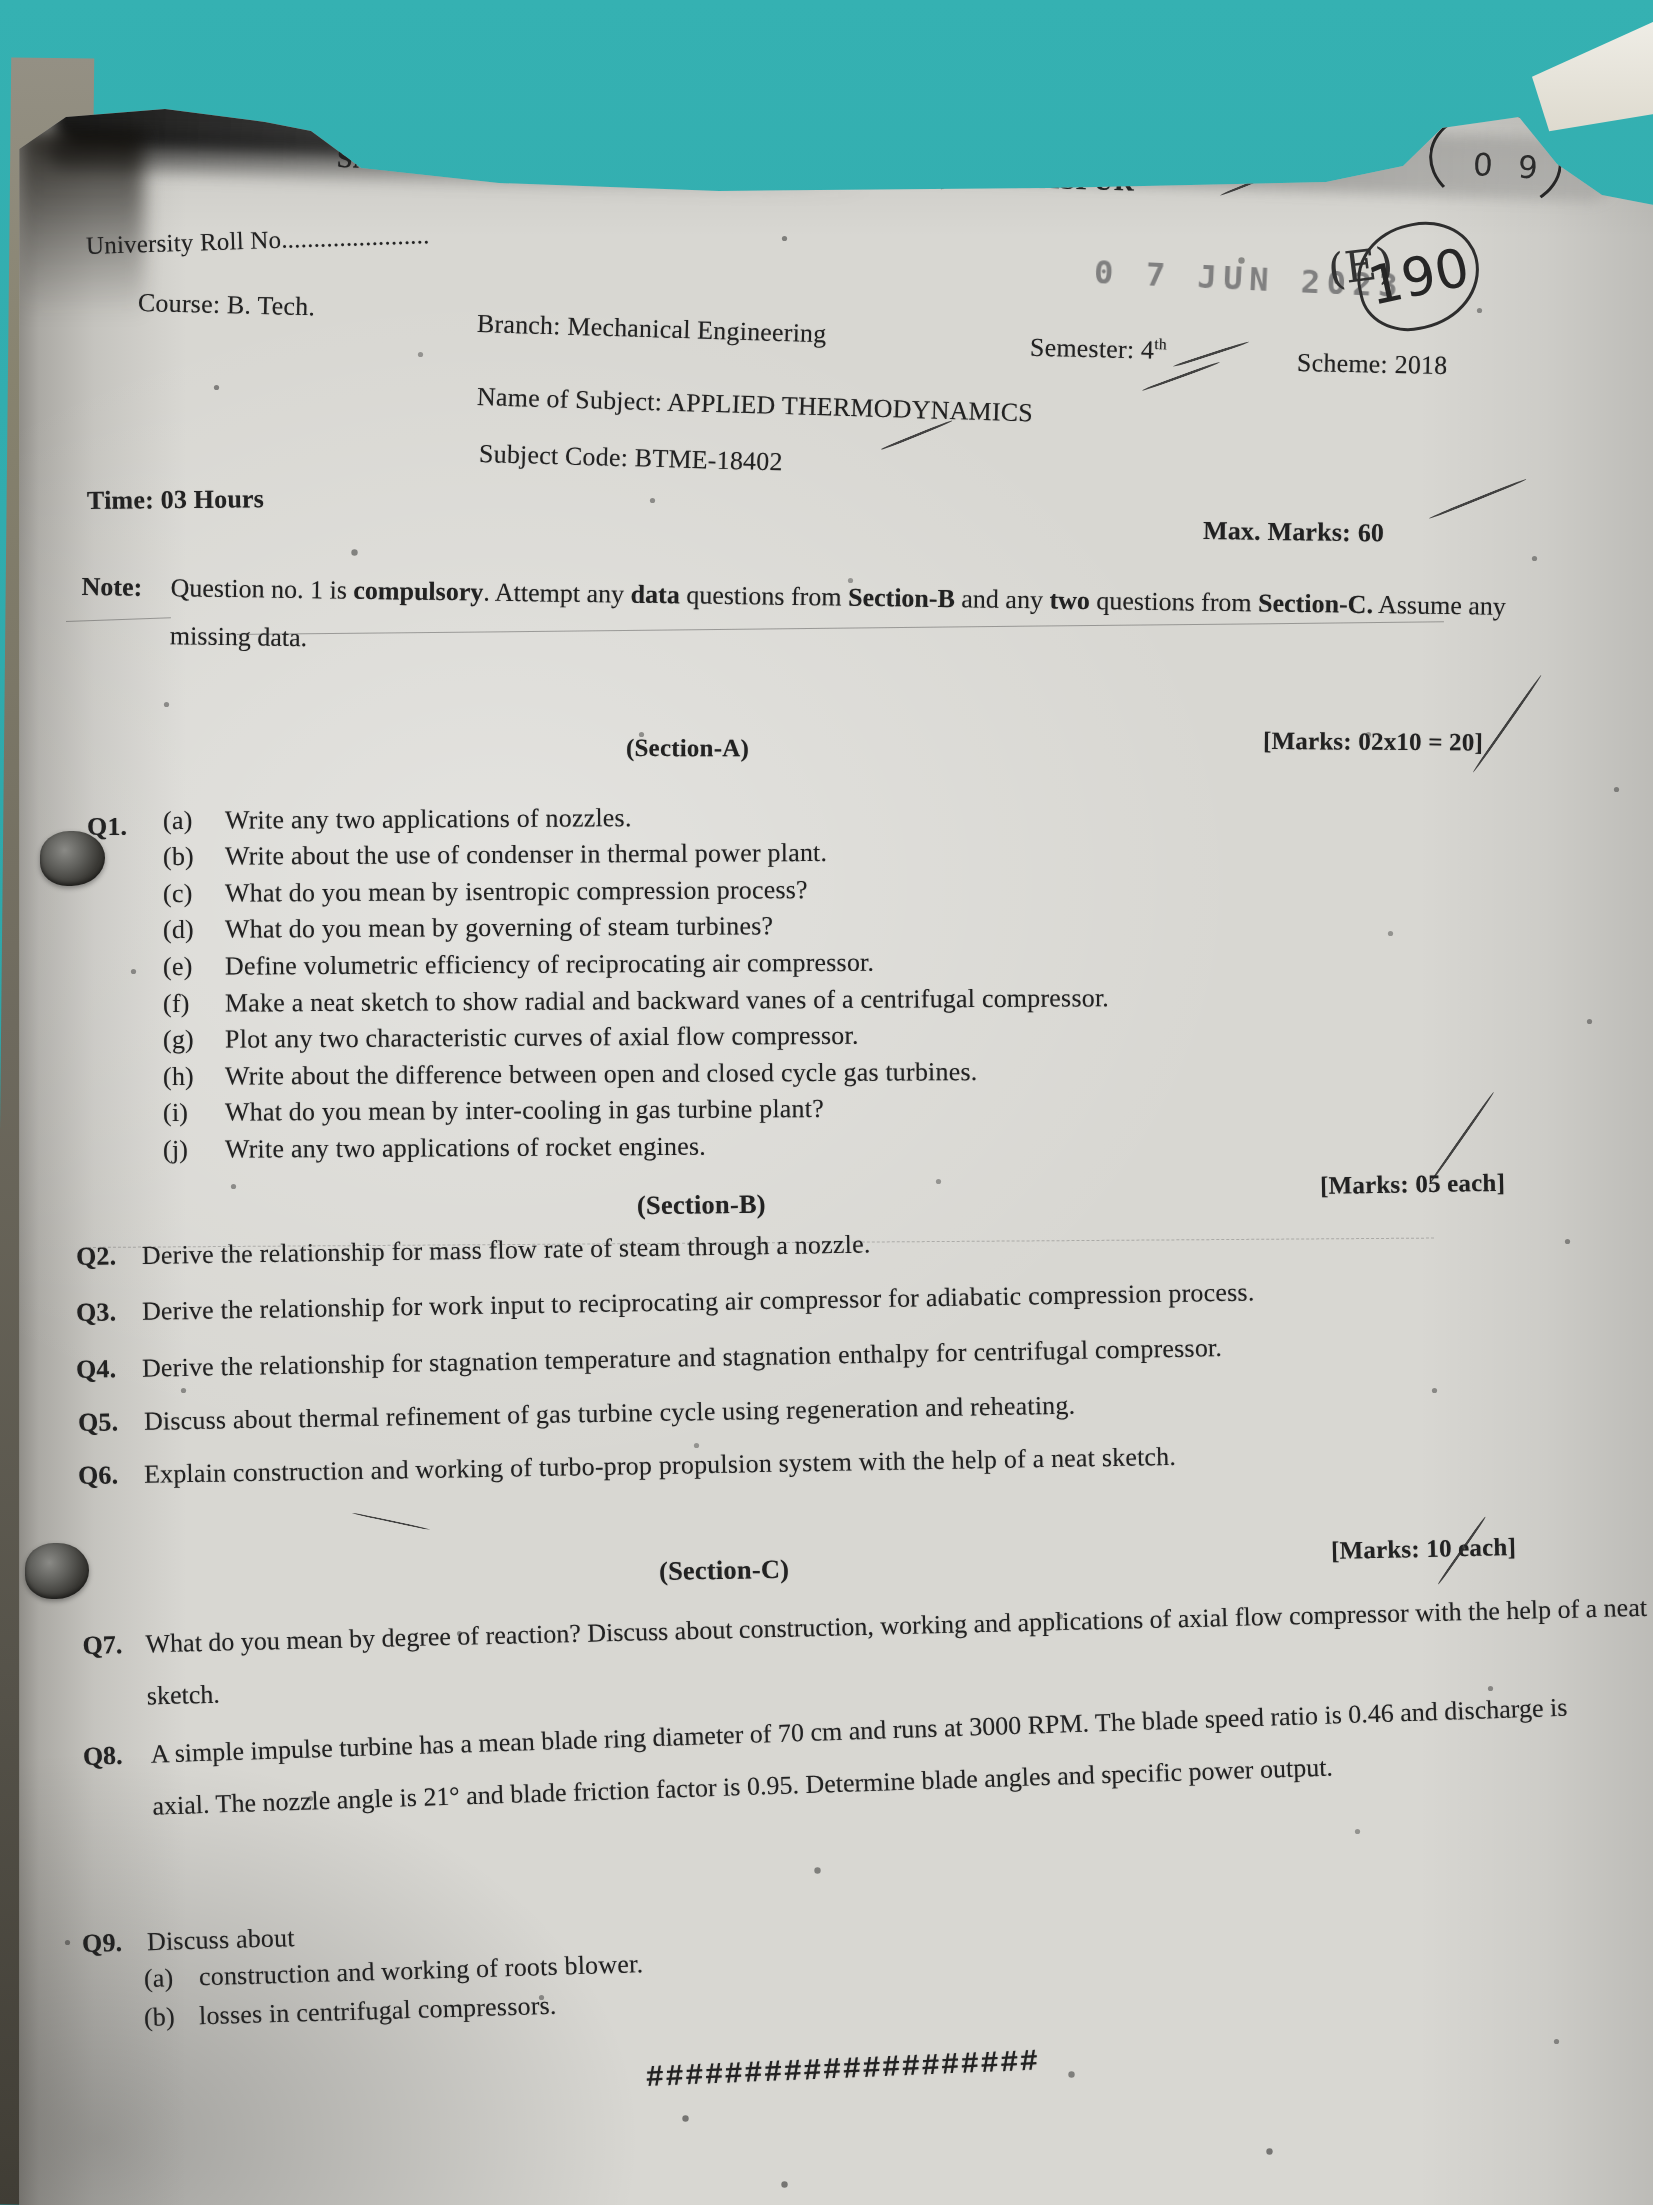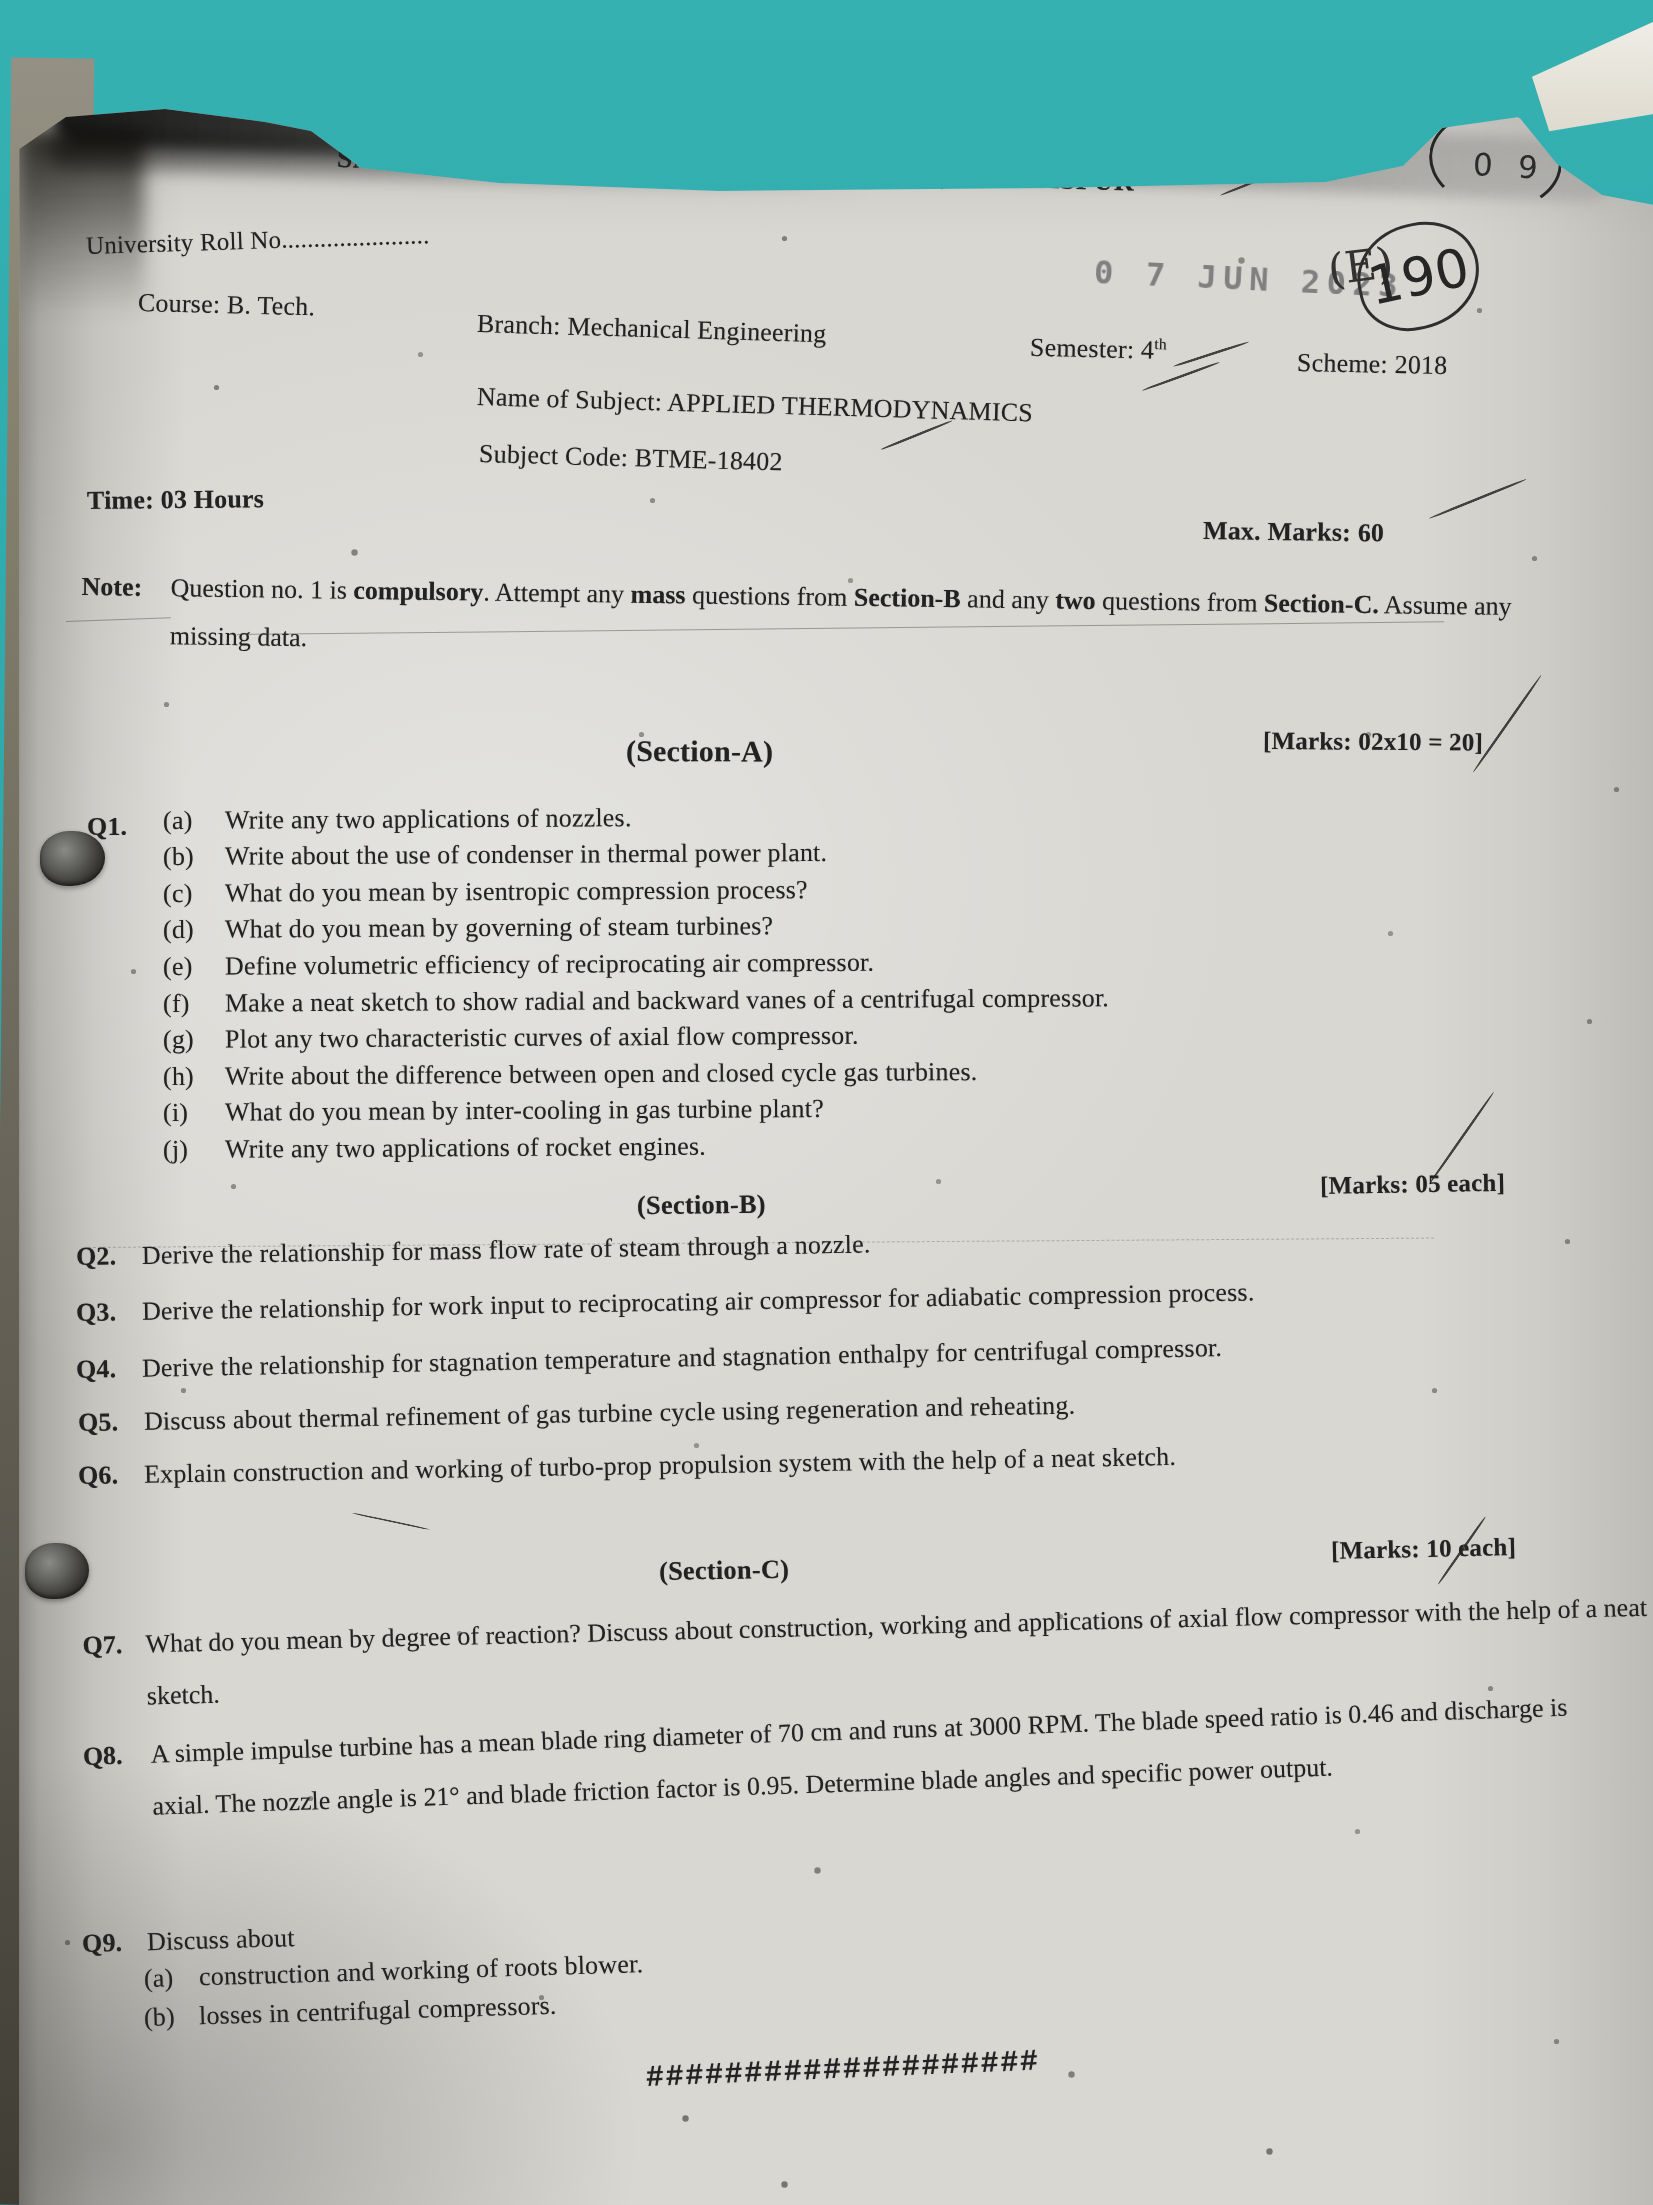--- a/index.html
+++ b/index.html
@@ -119,26 +119,26 @@
   <div class="ln" style="left:138px;top:288px;transform:rotate(1.4deg);">Course: B. Tech.</div>
   <div class="ln" style="left:477px;top:309px;transform:rotate(1.7deg);">Branch: Mechanical Engineering</div>
   <div class="ln" style="left:1030px;top:332px;transform:rotate(1.4deg);"><span>Semester: 4</span><sup>th</sup></div>
   <div class="ln" style="left:1297px;top:348px;transform:rotate(1.2deg);">Scheme: 2018</div>
   <div class="ln" style="left:477px;top:382px;transform:rotate(1.7deg);">Name of Subject: APPLIED THERMODYNAMICS</div>
   <div class="ln" style="left:479px;top:439px;transform:rotate(1.6deg);">Subject Code: BTME-18402</div>
   <div class="ln b" style="left:87px;top:486px;transform:rotate(-0.6deg);">Time: 03 Hours</div>
   <div class="ln b" style="left:1203px;top:516px;transform:rotate(0.8deg);">Max. Marks: 60</div>
 
   <div class="wrapblk" style="left:82px;top:563px;width:1411px;padding-left:89px;line-height:1.85;transform:rotate(0.8deg);">
-    <span class="qlbl">Note:</span><span>Question no. 1 is </span><span class="b">compulsory</span><span>. Attempt any </span><span class="b">mass</span><span> questions from </span><span class="b">Section-B</span><span> and any </span><span class="b">two</span><span> questions from </span><span class="b">Section-C.</span><span>  Assume any missing data.</span>
+    <span class="qlbl">Note:</span><span>Question no. 1 is </span><span class="b">compulsory</span><span>. Attempt any </span><span class="b">data</span><span> questions from </span><span class="b">Section-B</span><span> and any </span><span class="b">two</span><span> questions from </span><span class="b">Section-C.</span><span>  Assume any missing data.</span>
   </div>
   <div class="penline" style="left:66px;top:621px;width:105px;transform:rotate(-2deg);"></div>
   <div class="penline" style="left:237px;top:634px;width:1207px;transform:rotate(-0.6deg);"></div>
 
-  <div class="ln b" style="left:626px;top:734px;font-size:30px;transform:rotate(0.2deg);">(Section-A)</div>
+  <div class="ln b" style="left:626px;top:734px;font-size:25px;transform:rotate(0.2deg);">(Section-A)</div>
   <div class="ln b" style="left:1263px;top:727px;font-size:25px;transform:rotate(0.4deg);">[Marks: 02x10 = 20]</div>
   <div class="ln b" style="left:87px;top:771px;transform:rotate(0deg);margin-top:41px;">Q1.</div>
 
   <div class="ln" style="left:163px;top:806px;transform:rotate(-0.35deg);"><span class="il" style="display:inline-block;width:62px;">(a)</span><span>Write any two applications of nozzles.</span></div>
   <div class="ln" style="left:163px;top:842px;transform:rotate(-0.35deg);"><span class="il" style="display:inline-block;width:62px;">(b)</span><span>Write about the use of condenser in thermal power plant.</span></div>
   <div class="ln" style="left:163px;top:879px;transform:rotate(-0.35deg);"><span class="il" style="display:inline-block;width:62px;">(c)</span><span>What do you mean by isentropic compression process?</span></div>
   <div class="ln" style="left:163px;top:915px;transform:rotate(-0.35deg);"><span class="il" style="display:inline-block;width:62px;">(d)</span><span>What do you mean by governing of steam turbines?</span></div>
   <div class="ln" style="left:163px;top:952px;transform:rotate(-0.35deg);"><span class="il" style="display:inline-block;width:62px;">(e)</span><span>Define volumetric efficiency of reciprocating air compressor.</span></div>
   <div class="ln" style="left:163px;top:989px;transform:rotate(-0.35deg);"><span class="il" style="display:inline-block;width:62px;">(f)</span><span>Make a neat sketch to show radial and backward vanes of a centrifugal compressor.</span></div>
   <div class="ln" style="left:163px;top:1025px;transform:rotate(-0.35deg);"><span class="il" style="display:inline-block;width:62px;">(g)</span><span>Plot any two characteristic curves of axial flow compressor.</span></div>

